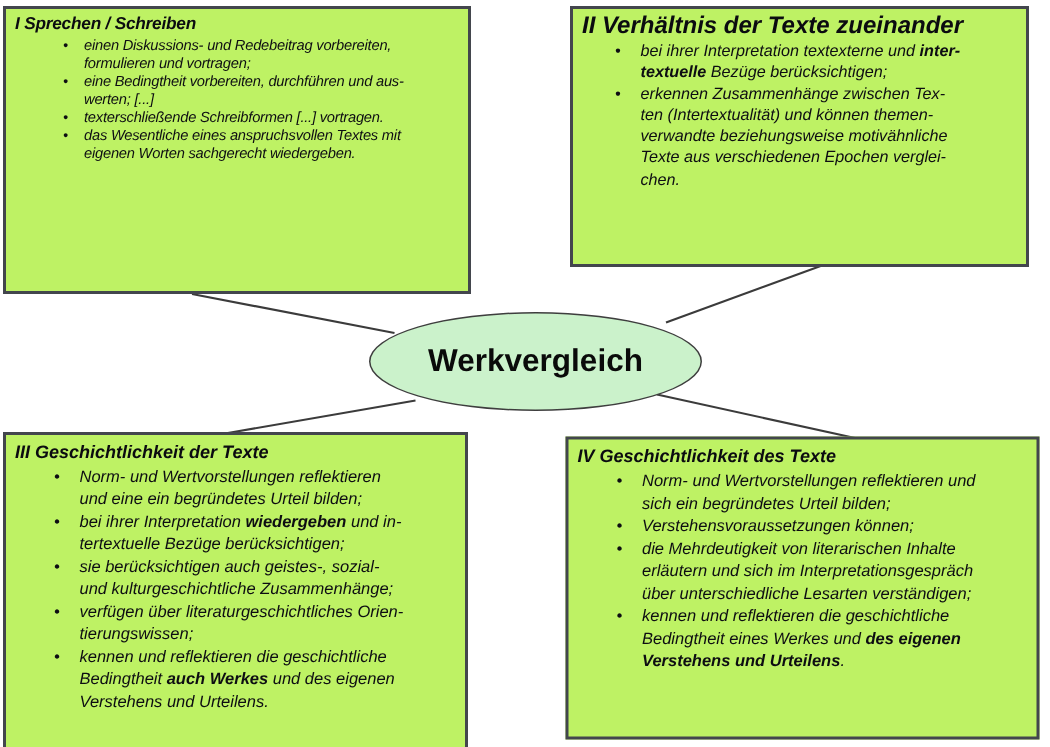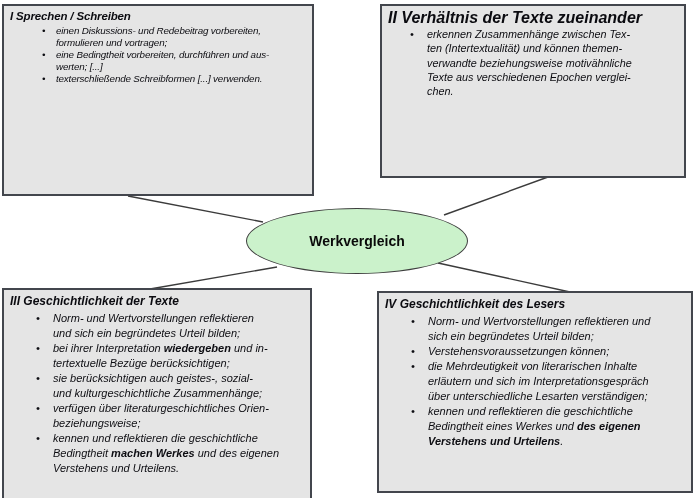--- a/index.html
+++ b/index.html
@@ -13,21 +13,21 @@
     overflow: hidden;
   }
   .connectors {
     position: absolute;
     left: 0; top: 0;
     width: 700px; height: 498px;
   }
   .box {
     position: absolute;
     box-sizing: border-box;
-    background: #e5e5e5;
+    background: #bef264;
     border: 2px solid #43464d;
     padding: 3px 6px 2px 6px;
     overflow: hidden;
   }
   .box-title {
     font-weight: bold;
     font-style: italic;
     color: #0b0b10;
   }
   ul.bullets {
@@ -83,21 +83,21 @@
     box-sizing: border-box;
     background: #cbf2cb;
     border: 1.5px solid #3e3e3e;
     border-radius: 50%;
     display: flex;
     align-items: center;
     justify-content: center;
   }
   .ellipse span {
     font-weight: bold;
-    font-size: 14px;
+    font-size: 21px;
     color: #0a0a0a;
   }
 </style>
 </head>
 <body>
 
 <div class="canvas">
 
   <svg class="connectors" width="700" height="498" viewBox="0 0 700 498">
     <line x1="128" y1="196" x2="263" y2="222" stroke="#3b3b3b" stroke-width="1.4"></line>
@@ -106,54 +106,58 @@
     <line x1="438" y1="263" x2="570" y2="292" stroke="#3b3b3b" stroke-width="1.4"></line>
   </svg>
 
   <div class="box b1">
     <div class="box-title">I Sprechen / Schreiben</div>
     <ul class="bullets">
         <li><span>einen Diskussions- und Redebeitrag vorbereiten,
 formulieren und vortragen;</span></li>
         <li><span>eine Bedingtheit vorbereiten, durchführen und aus-
 werten; [...]</span></li>
-        <li><span>texterschließende Schreibformen [...] verwenden.</span></li>
+        <li><span>texterschließende Schreibformen [...] vortragen.</span></li>
+        <li><span>das Wesentliche eines anspruchsvollen Textes mit
+eigenen Worten sachgerecht wiedergeben.</span></li>
       </ul>
   </div>
 
   <div class="box b2">
     <div class="box-title">II Verhältnis der Texte zueinander</div>
     <ul class="bullets">
+        <li><span>bei ihrer Interpretation textexterne und </span><span class="bold">inter-
+textuelle</span><span> Bezüge berücksichtigen;</span></li>
         <li><span>erkennen Zusammenhänge zwischen Tex-
 ten (Intertextualität) und können themen-
 verwandte beziehungsweise motivähnliche
 Texte aus verschiedenen Epochen verglei-
 chen.</span></li>
       </ul>
   </div>
 
   <div class="box b3">
     <div class="box-title">III Geschichtlichkeit der Texte</div>
     <ul class="bullets">
         <li><span>Norm- und Wertvorstellungen reflektieren
-und sich ein begründetes Urteil bilden;</span></li>
+und eine ein begründetes Urteil bilden;</span></li>
         <li><span>bei ihrer Interpretation </span><span class="bold">wiedergeben</span><span> und in-
 tertextuelle Bezüge berücksichtigen;</span></li>
         <li><span>sie berücksichtigen auch geistes-, sozial-
 und kulturgeschichtliche Zusammenhänge;</span></li>
         <li><span>verfügen über literaturgeschichtliches Orien-
-beziehungsweise;</span></li>
+tierungswissen;</span></li>
         <li><span>kennen und reflektieren die geschichtliche
-Bedingtheit </span><span class="bold">machen Werkes</span><span> und des eigenen
+Bedingtheit </span><span class="bold">auch Werkes</span><span> und des eigenen
 Verstehens und Urteilens.</span></li>
       </ul>
   </div>
 
   <div class="box b4">
-    <div class="box-title">IV Geschichtlichkeit des Lesers</div>
+    <div class="box-title">IV Geschichtlichkeit des Texte</div>
     <ul class="bullets">
         <li><span>Norm- und Wertvorstellungen reflektieren und
 sich ein begründetes Urteil bilden;</span></li>
         <li><span>Verstehensvoraussetzungen können;</span></li>
         <li><span>die Mehrdeutigkeit von literarischen Inhalte
 erläutern und sich im Interpretationsgespräch
 über unterschiedliche Lesarten verständigen;</span></li>
         <li><span>kennen und reflektieren die geschichtliche
 Bedingtheit eines Werkes und </span><span class="bold">des eigenen
 Verstehens und Urteilens</span><span>.</span></li>

